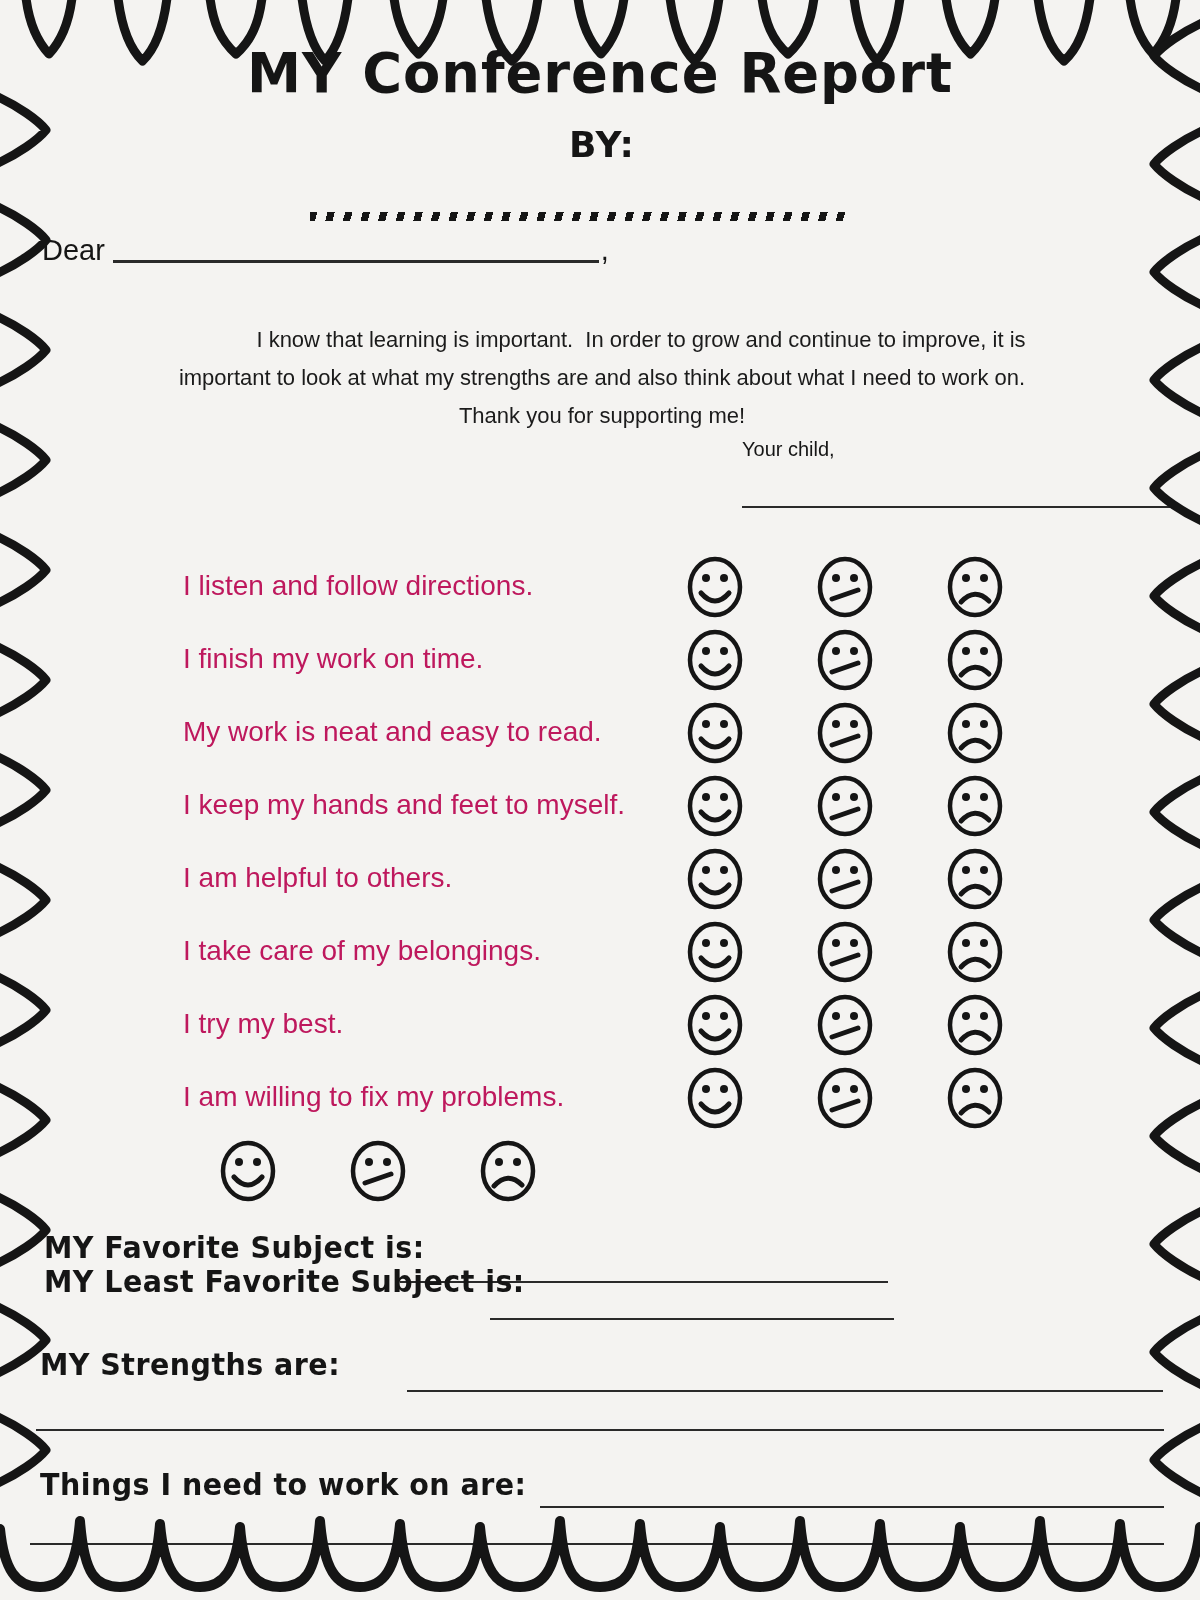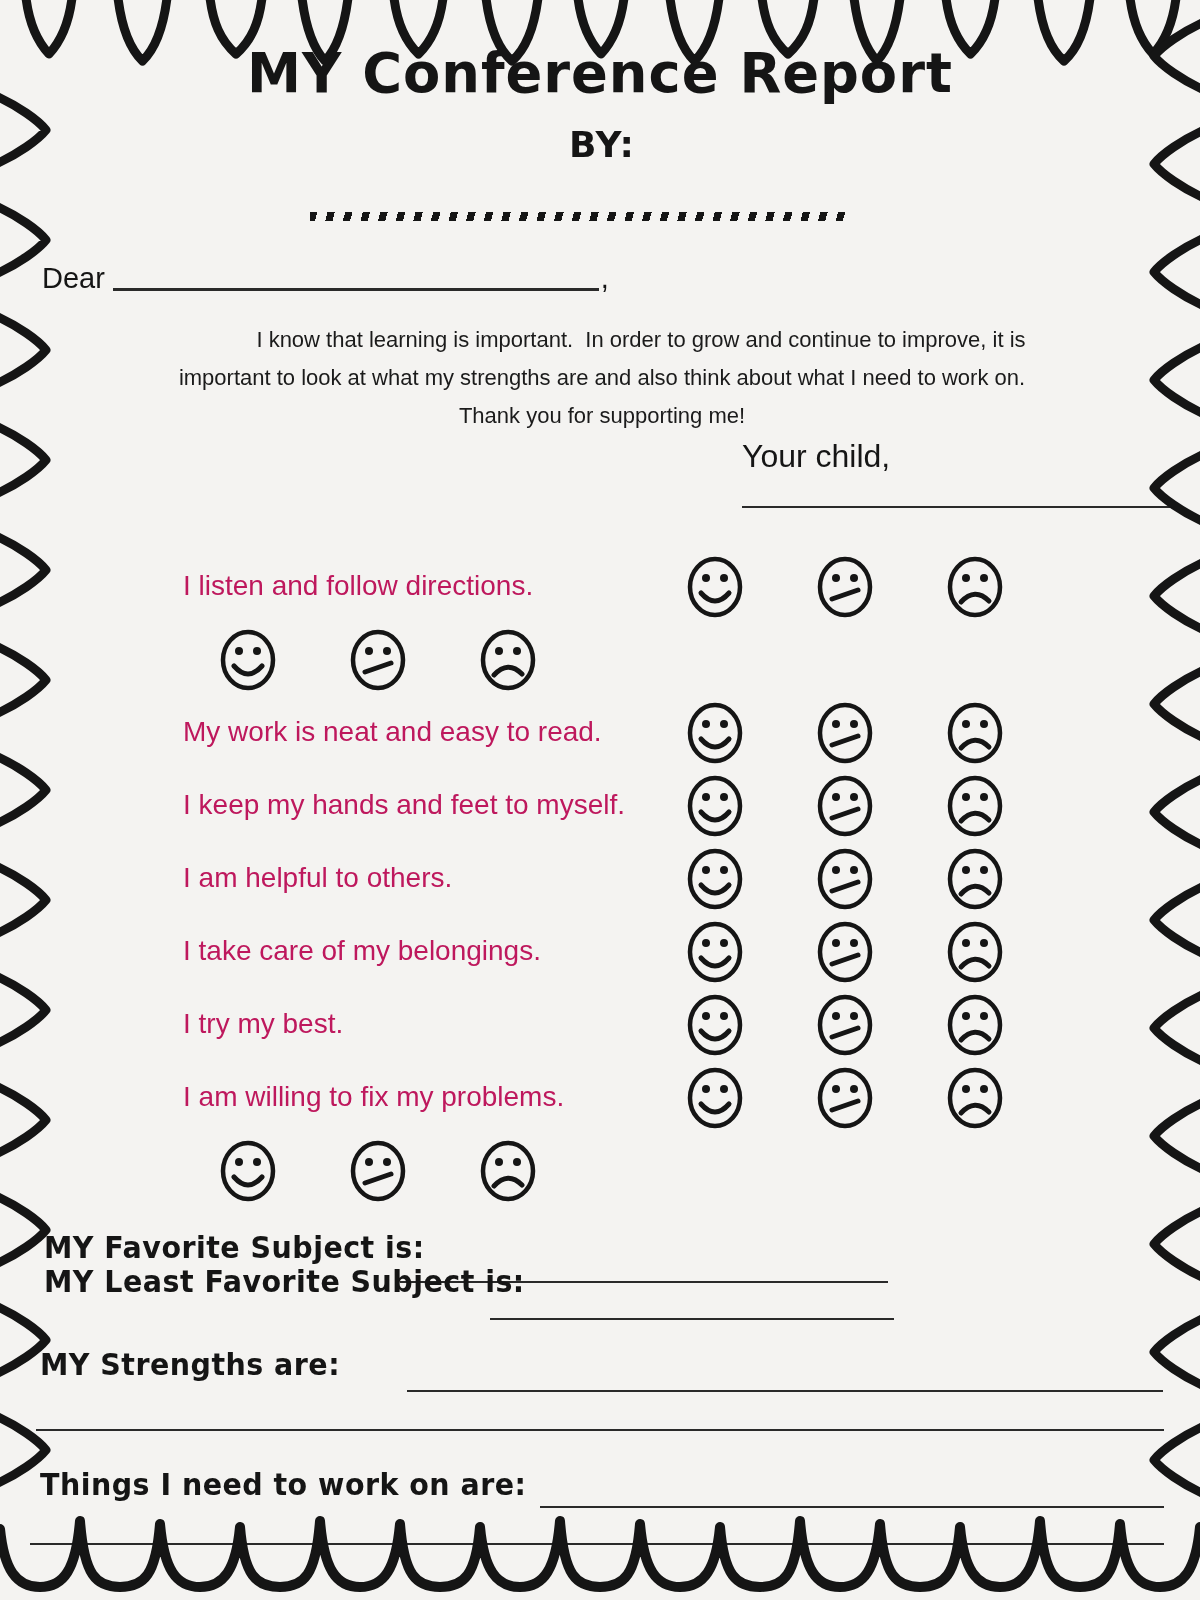--- a/index.html
+++ b/index.html
@@ -25,29 +25,29 @@
   .display{font-family:"DejaVu Sans", sans-serif;font-weight:800;color:var(--ink);}
 
   .title-wrap{position:absolute;top:40px;left:0;right:0;text-align:center;}
   .title{display:inline-block;font-size:56px;letter-spacing:1px;transform:scaleX(.97);transform-origin:50% 50%;white-space:pre;}
   .by-wrap{position:absolute;top:124px;left:4px;right:0;text-align:center;}
   .by{display:inline-block;font-size:36px;letter-spacing:1px;}
 
   .dash-line{position:absolute;top:212px;left:310px;width:535px;height:9px;
     background:repeating-linear-gradient(105deg, var(--ink) 0 7px, transparent 7px 17px);}
 
-  .dear-row{position:absolute;top:262px;left:42px;display:flex;align-items:flex-end;font-size:29px;}
+  .dear-row{position:absolute;top:234px;left:42px;display:flex;align-items:flex-end;font-size:29px;}
   .dear-label{white-space:pre;}
   .dear-field{display:inline-block;width:486px;height:10px;border-bottom:3px solid var(--line);margin:0 2px 4px 8px;}
 
   .para{position:absolute;top:321px;left:42px;width:1120px;font-size:22px;line-height:38px;color:#1b1b1b;text-align:center;}
   .para-line{white-space:pre;}
   .para-line.indent{padding-left:78px;}
 
-  .your-child{position:absolute;top:438px;left:742px;font-size:32px;white-space:pre;}
+  .your-child{position:absolute;top:438px;left:742px;font-size:20px;white-space:pre;}
   .fline{position:absolute;border-top:2px solid var(--line);height:0;}
   .sig-line{top:506px;left:742px;width:430px;}
 
   .rows{position:absolute;top:549px;left:0;width:1200px;}
   .rate-row{display:flex;align-items:center;height:73px;padding-left:183px;}
   .stmt{flex:0 0 467px;font-size:28px;color:#be185d;white-space:pre;}
   .cell{flex:0 0 130px;display:flex;justify-content:center;align-items:center;}
   .fo{fill:none;stroke:var(--ink);stroke-width:4.5px;}
   .fe{fill:var(--ink);stroke:none;}
   .fm{fill:none;stroke:var(--ink);stroke-width:5px;stroke-linecap:round;}
@@ -131,20 +131,21 @@
       <svg width="58" height="64" viewBox="0 0 58 64" aria-hidden="true">
         <ellipse class="fo" cx="29" cy="33" rx="25" ry="28"></ellipse>
         <circle class="fe" cx="20" cy="24" r="4"></circle>
         <circle class="fe" cx="38" cy="24" r="4"></circle>
         <path class="fm" d="M15 48 Q29 33 43 47"></path>
       </svg>
     </span>
   </div>
 
   <div class="rate-row">
+    <span class="stmt">I finish my work on time.</span>
     <span class="cell">
       <svg width="58" height="64" viewBox="0 0 58 64" aria-hidden="true">
         <ellipse class="fo" cx="29" cy="33" rx="25" ry="28"></ellipse>
         <circle class="fe" cx="20" cy="24" r="4"></circle>
         <circle class="fe" cx="38" cy="24" r="4"></circle>
         <path class="fm" d="M15 39 Q29 55 43 39"></path>
       </svg>
     </span>
     <span class="cell">
       <svg width="58" height="64" viewBox="0 0 58 64" aria-hidden="true">

